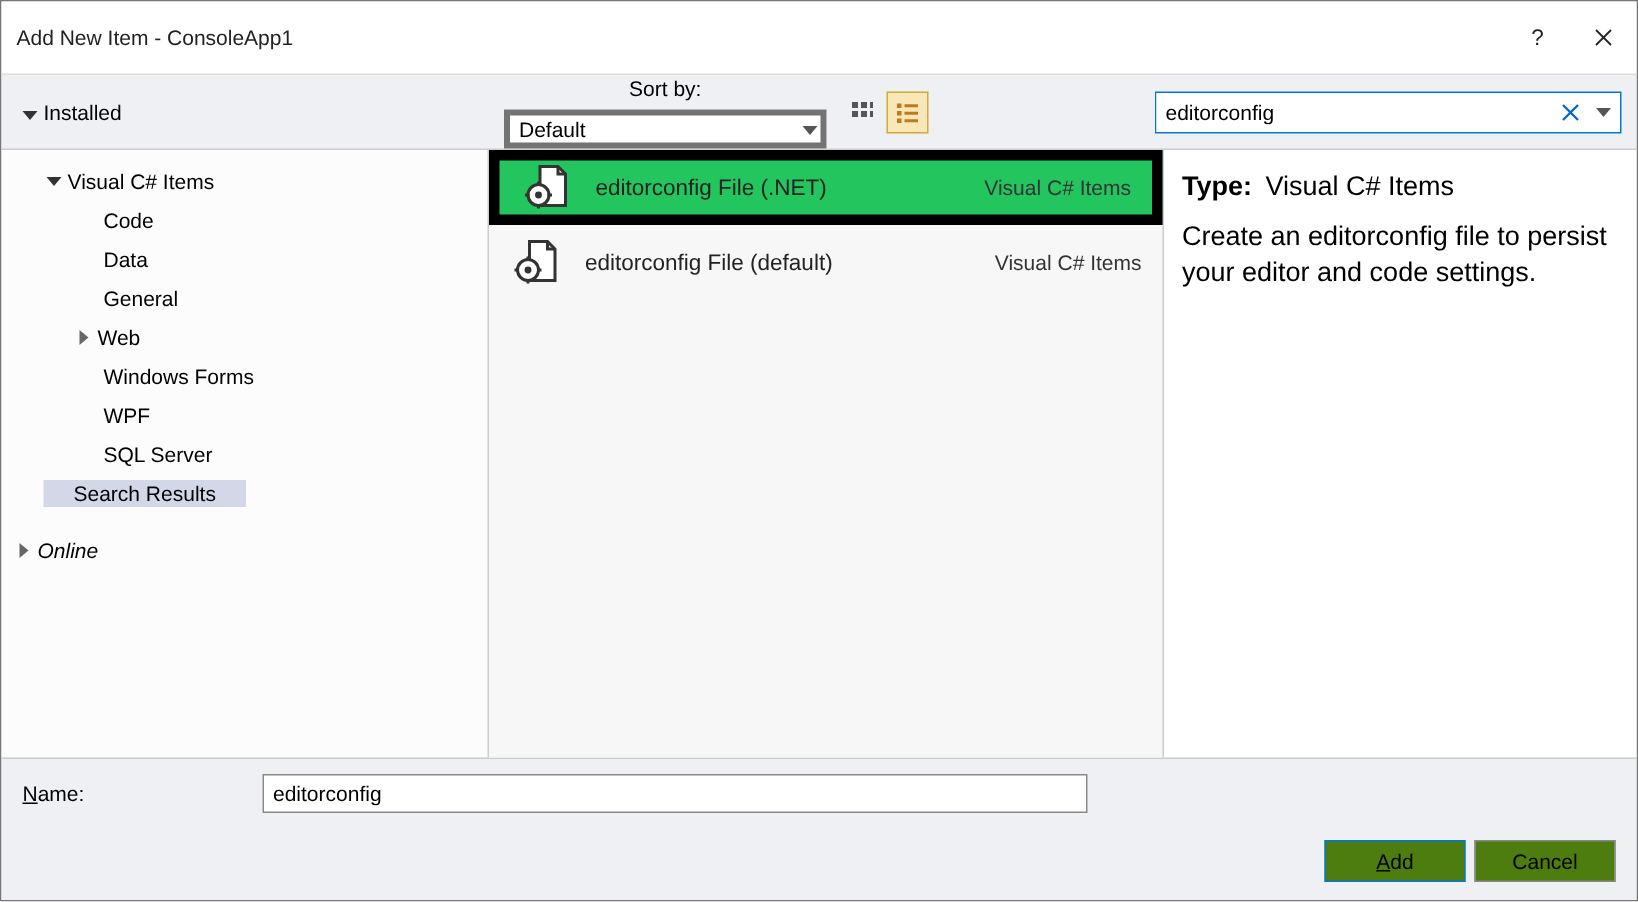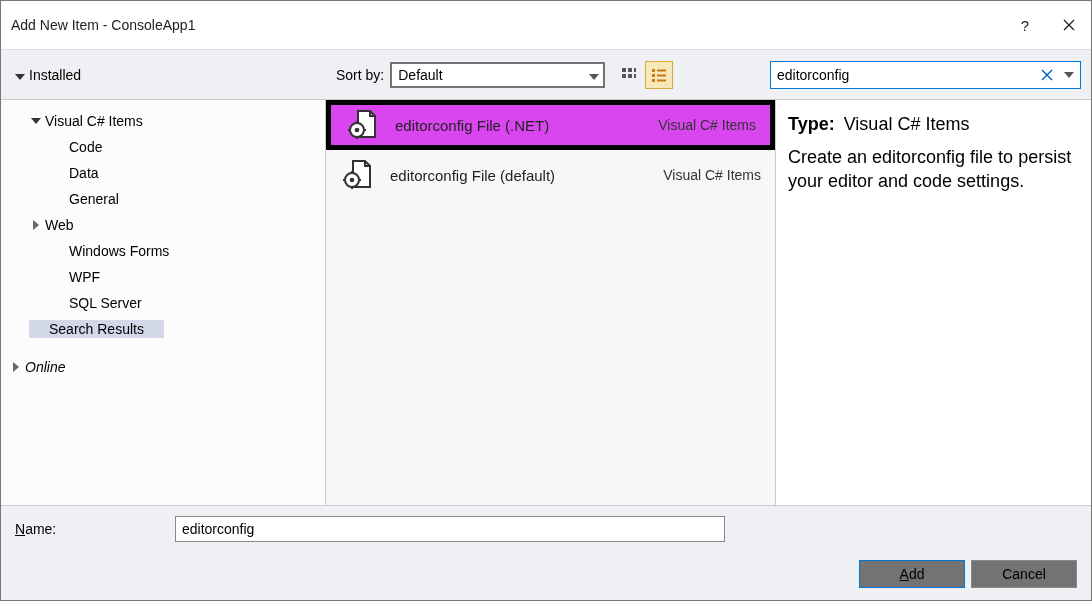--- a/index.html
+++ b/index.html
@@ -7,65 +7,65 @@
   .window { width:1092px; height:601px; border:1px solid #777; display:flex; flex-direction:column; background:#fff;}
   
   .titlebar { height:49px; display:flex; align-items:center; padding-left:10px; border-bottom:1px solid #ddd; background:#fff;}
   .titlebar .title { font-size:14px; color:#222; flex:1;}
   .titlebar .help, .titlebar .close { width:44px; height:32px; display:flex; align-items:center; justify-content:center; font-size:16px; color:#222;}
   .titlebar .help { font-size:15px;}
   .titlebar .close svg { width:12px; height:12px; stroke:#222; stroke-width:1.2;}
   
   .toolbar { height:50px; background:#eef0f4; border-bottom:1px solid #ccc; display:flex; align-items:center; }
   .toolbar .tree-hdr { width:325px; padding-left:14px; font-size:14px; display:flex; align-items:center; gap:4px;}
-  .toolbar .sort-area { display:flex; align-items:center; gap:6px; padding-left:10px;}
+  .toolbar .sort-area { display:flex; align-items:center; gap:6px; padding-left:10px;flex-direction:column;}
   .toolbar .sort-label { font-size:14px;}
-  .toolbar .sort-select { width:215px; height:26px; border:2px solid #737373; background:#fff; font-size:14px; padding:0 22px 0 6px; position:relative;}
+  .toolbar .sort-select { width:215px; height:26px; border:4px solid #737373; background:#fff; font-size:14px; padding:0 22px 0 6px; position:relative;}
   .select-wrap { position:relative; width:215px; height:26px; }
   .select-wrap .caret { position:absolute; right:6px; top:50%; transform:translateY(-50%); pointer-events:none;}
   .view-btns { display:flex; align-items:center; gap:2px; margin-left:10px;}
   .view-btn { width:28px; height:28px; display:flex; align-items:center; justify-content:center; border:1px solid transparent;}
   .view-btn.active { background:#f8e7b7; border:1px solid #d3a93a;}
   .toolbar .spacer { flex:1;}
   .search-wrap { width:311px; height:28px; border:1px solid #0078d7; background:#fff; display:flex; align-items:center; margin-right:10px;}
   .search-input { flex:1; border:none; outline:none; font-size:14px; padding:0 6px; height:100%;}
   .search-clear, .search-dd { width:22px; height:100%; display:flex; align-items:center; justify-content:center;}
   
   .main { flex:1; display:flex; min-height:0;}
   
   .tree { width:325px; background:#fcfcfd; border-right:1px solid #ccc; padding-top:8px; font-size:14px;}
   .tree-row { display:flex; align-items:center; height:26px; padding-left:0px;}
   .tree-row .twisty { width:14px; height:14px; display:flex; align-items:center; justify-content:center; margin-right:2px;}
   .tree-row .label { }
   .ind-0 { padding-left:28px;}
-  .ind-1 { padding-left:28px;}
+  .ind-1 { padding-left:48px;}
   .ind-2 { padding-left:68px;}
   .ind-0-root { padding-left:8px;font-style:italic;}
   .sel-hl { }
   .sel-hl .label { background:#d2d8e8; padding:1px 20px;}
   
   .center { flex:1; background:#f7f7f8; border-right:1px solid #ccc; position:relative;}
   .item-row { height:50px; display:flex; align-items:center; padding-left:12px; padding-right:14px;}
-  .item-row.selected { background:#d946ef; border:5px solid #000000;}
+  .item-row.selected { background:#22c55e; border:7px solid #000000;}
   .item-row .icon { width:40px; height:40px; display:flex; align-items:center; justify-content:center; margin-right:12px;}
   .item-row .name { flex:1; font-size:15px; color:#222;}
   .item-row .cat { font-size:14px; color:#333; margin-left:10px;}
   
   .details { width:315px; background:#fff; padding:14px 12px; font-size:18px;}
   .details .type-line { margin-bottom:10px;}
   .details .type-lbl { font-weight:bold; margin-right:4px;}
   .details .desc { line-height:1.35;}
   
   .footer { background:#eef0f4; border-top:1px solid #ccc; padding:10px 14px 12px 14px;}
   .name-row { display:flex; align-items:center;}
   .name-lbl { width:160px; font-size:14px;}
   .name-lbl .ul { text-decoration:underline;}
   .name-input { width:550px; height:26px; border:1px solid #888; font-size:14px; padding:0 6px;}
   .btn-row { display:flex; justify-content:flex-end; gap:6px; margin-top:18px;}
-  .btn { width:106px; height:28px; border:1px solid #888; background:#737373; font-size:14px;}
+  .btn { width:94px; height:28px; border:1px solid #888; background:#4d7c0f; font-size:14px;}
   .btn .ul { text-decoration:underline;}
   .btn.default { border:1px solid #0078d7;}
   .tri { display:inline-block; width:0; height:0;}
   .tri-down-open { border-left:5px solid transparent; border-right:5px solid transparent; border-top:6px solid #333;}
   .tri-right { border-top:5px solid transparent; border-bottom:5px solid transparent; border-left:6px solid #666;}
 </style>
 </head>
 <body>
 
 <div class="window">

